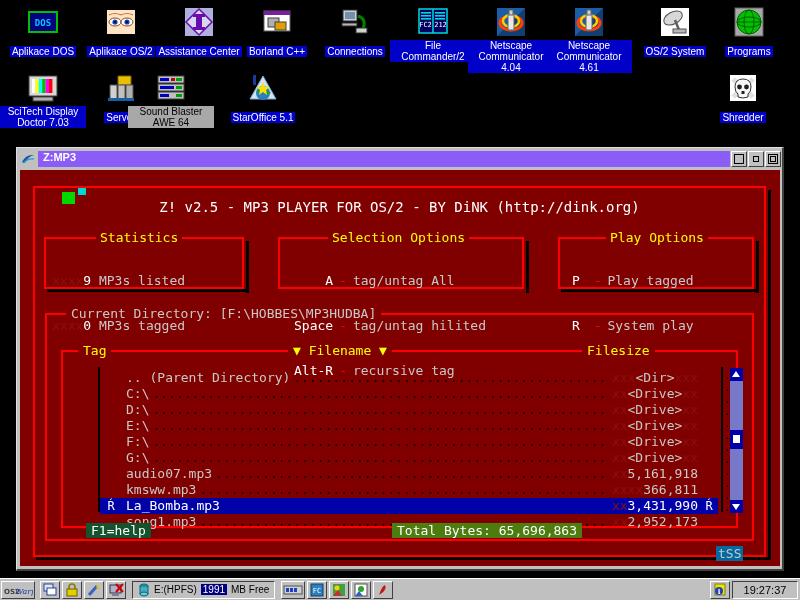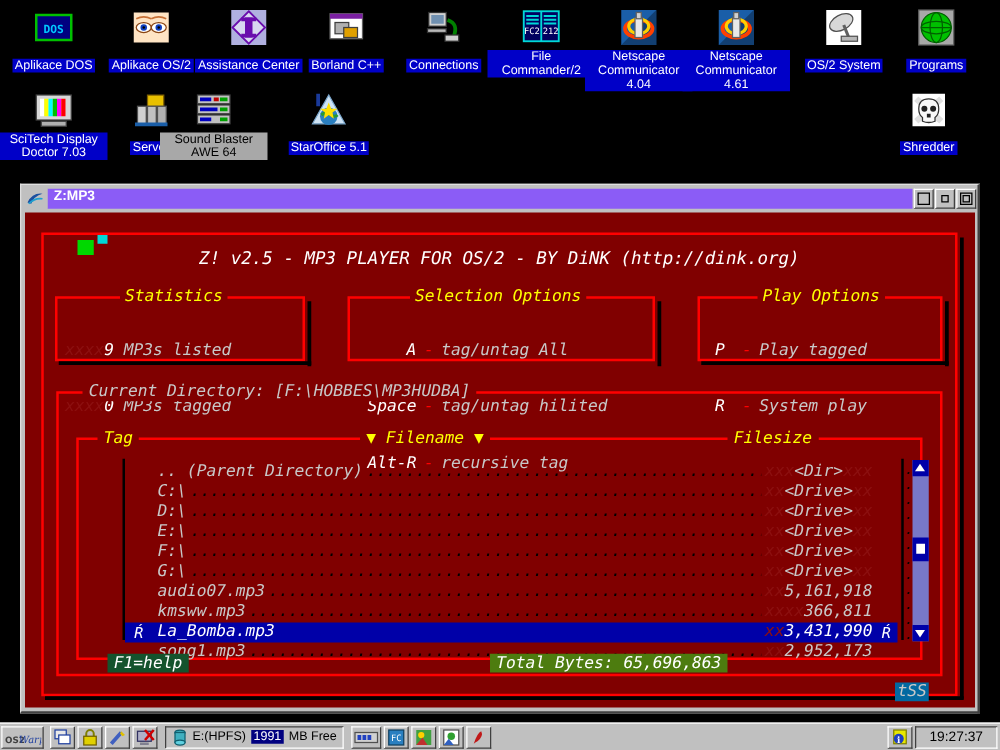--- a/index.html
+++ b/index.html
@@ -117,21 +117,20 @@
   #console {
     position: absolute;
     left: 3px; top: 22px;
     width: 760px; height: 396px;
     background: #800000;
     overflow: hidden;
     font-family: "DejaVu Sans Mono", monospace;
     font-size: 13px;
     line-height: 15px;
     color: #c8c8c8;
-    font-style: italic;
   }
   .deco-green {
     position: absolute; left: 42px; top: 22px;
     width: 13px; height: 12px; background: #00d800;
   }
   .deco-cyan {
     position: absolute; left: 58px; top: 17px;
     width: 8px; height: 8px; background: #00d8d8;
   }
 

